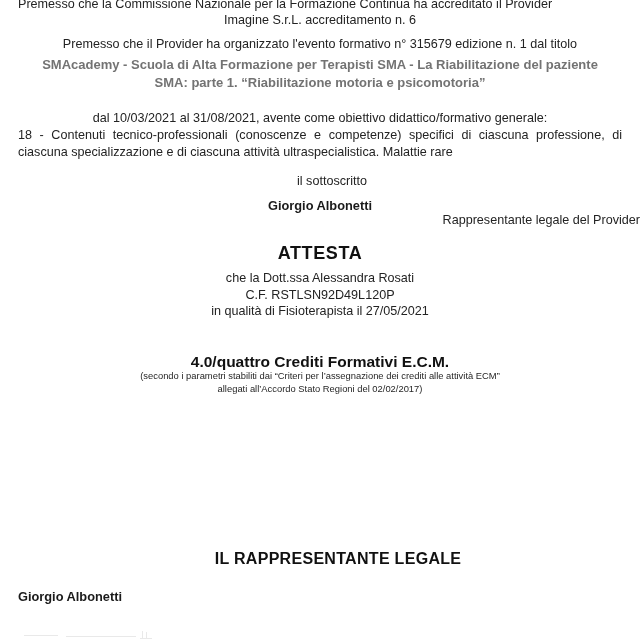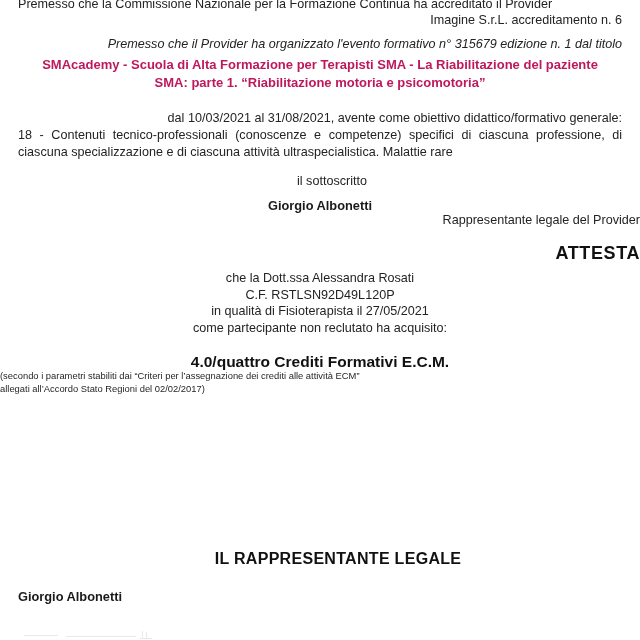--- a/index.html
+++ b/index.html
@@ -26,21 +26,21 @@
     box-sizing: border-box;
   }
 
   
   .para {
     font-size: 12.6px;
     line-height: 17px;
     color: #232323;
   }
   .justify { text-align: justify; }
-  .left    { text-align: right; }
+  .left    { text-align: center; }
 
   
   .clip-top {
     position: absolute;
     left: 18px;
     right: 18px;
     top: -4px;
     height: 22px;
     overflow: hidden;
   }
@@ -49,32 +49,31 @@
   .row-accred {
     position: absolute;
     left: 18px; right: 18px;
     top: 12px;
   }
 
   .row-evento {
     position: absolute;
     left: 18px; right: 18px;
     top: 36px;
-    font-style: italic;
   }
 
   .row-titolo {
     position: absolute;
     left: 40px; right: 40px;
     top: 56px;
     font-size: 13px;
     line-height: 18px;
     font-weight: bold;
     text-align: center;
-    color: #be185d;
+    color: #737373;
   }
 
   .row-date {
     position: absolute;
     left: 18px; right: 18px;
     top: 110px;
   }
 
   .row-obiettivo {
     position: absolute;
@@ -103,21 +102,21 @@
     position: absolute;
     left: 0; right: 0;
     top: 212px;
     text-align: right;
   }
 
   .row-attesta {
     position: absolute;
     left: 0; right: 0;
     top: 243px;
-    text-align: right;
+    text-align: center;
     font-weight: bold;
     font-size: 18px;
     letter-spacing: 0.6px;
     color: #111111;
   }
 
   .row-recipient {
     position: absolute;
     left: 0; right: 0;
     top: 270px;
@@ -133,20 +132,21 @@
     font-weight: bold;
     font-size: 15.5px;
     color: #111111;
     margin-top: 8px;
   }
 
   .row-footnote {
     position: absolute;
     left: 0; right: 0;
     top: 370px;
+    text-align: center;
     font-size: 9.4px;
     line-height: 12.5px;
     color: #262626;
   }
 
   .row-place {
     position: absolute;
     left: 18px;
     top: 506px;
   }
@@ -230,21 +230,20 @@
   <div class="row-legale-role">
     <div class="para">Rappresentante legale del Provider</div>
   </div>
 
   <div class="row-attesta">ATTESTA</div>
 
   <div class="row-recipient">
     <div class="para">che la Dott.ssa Alessandra Rosati</div>
     <div class="para">C.F. RSTLSN92D49L120P</div>
     <div class="para">in qualità di Fisioterapista il 27/05/2021</div>
-    <div class="para">come partecipante non reclutato ha acquisito:</div>
   </div>
 
   <div class="row-credits">4.0/quattro Crediti Formativi E.C.M.</div>
 
   <div class="row-footnote">
     <div>(secondo i parametri stabiliti dai “Criteri per l’assegnazione dei crediti alle attività ECM”</div>
     <div>allegati all’Accordo Stato Regioni del 02/02/2017)</div>
   </div>
 
 

